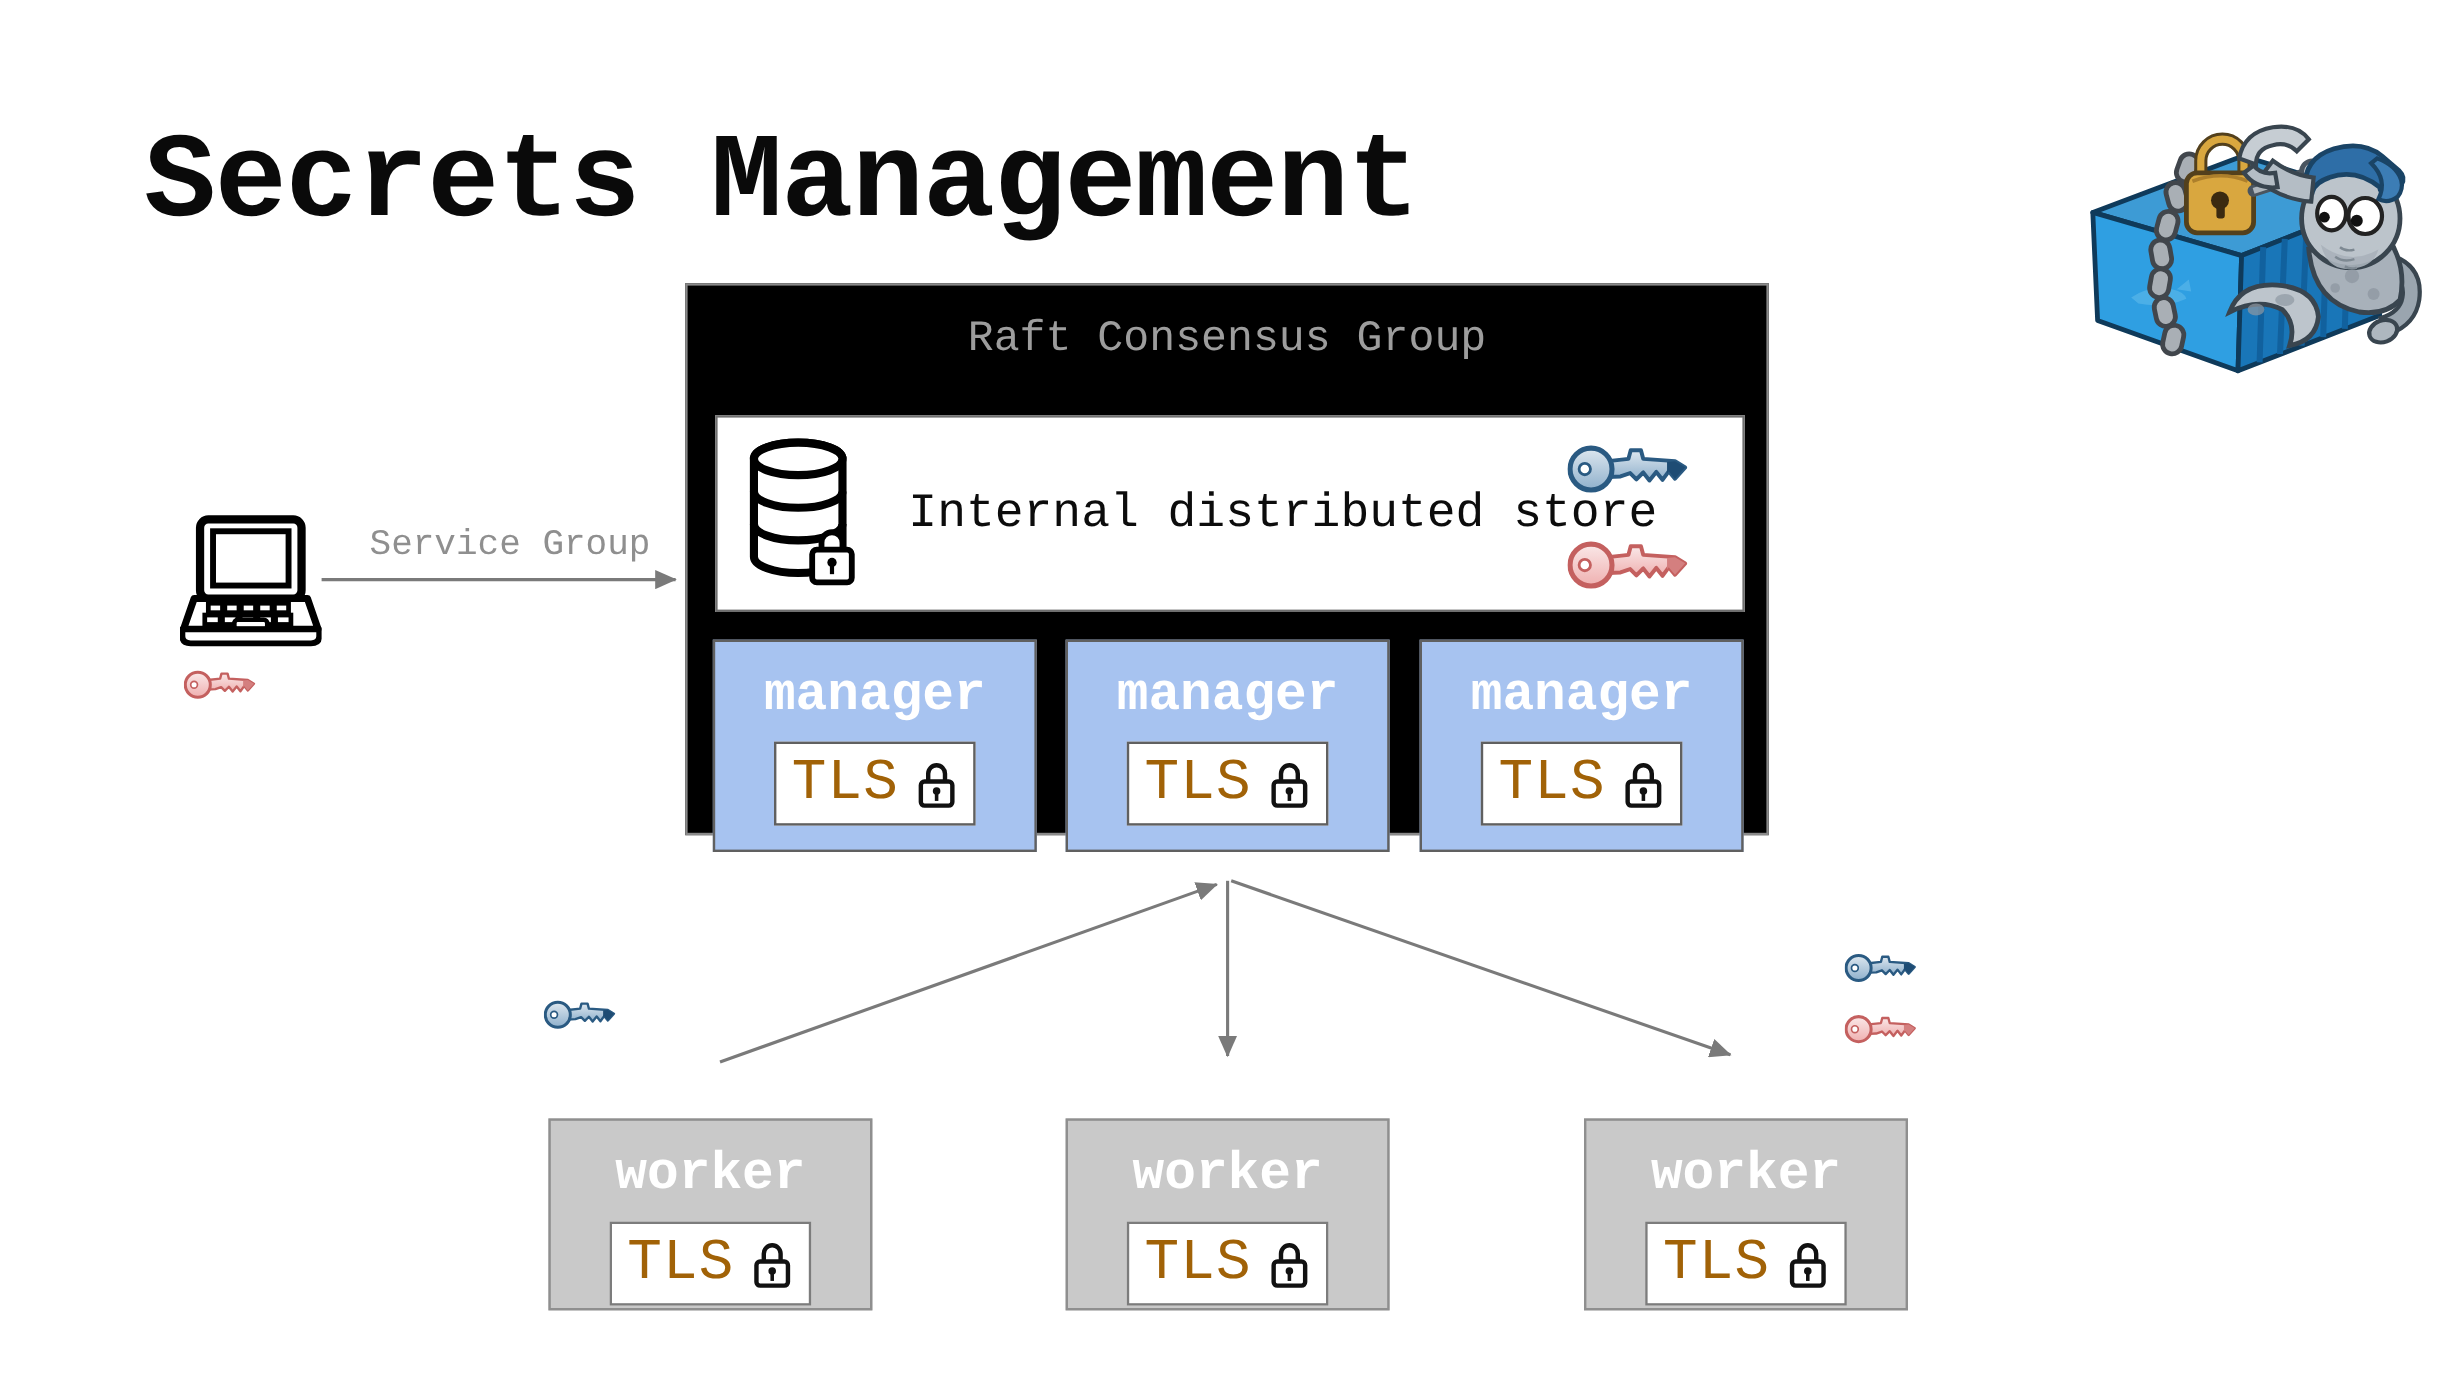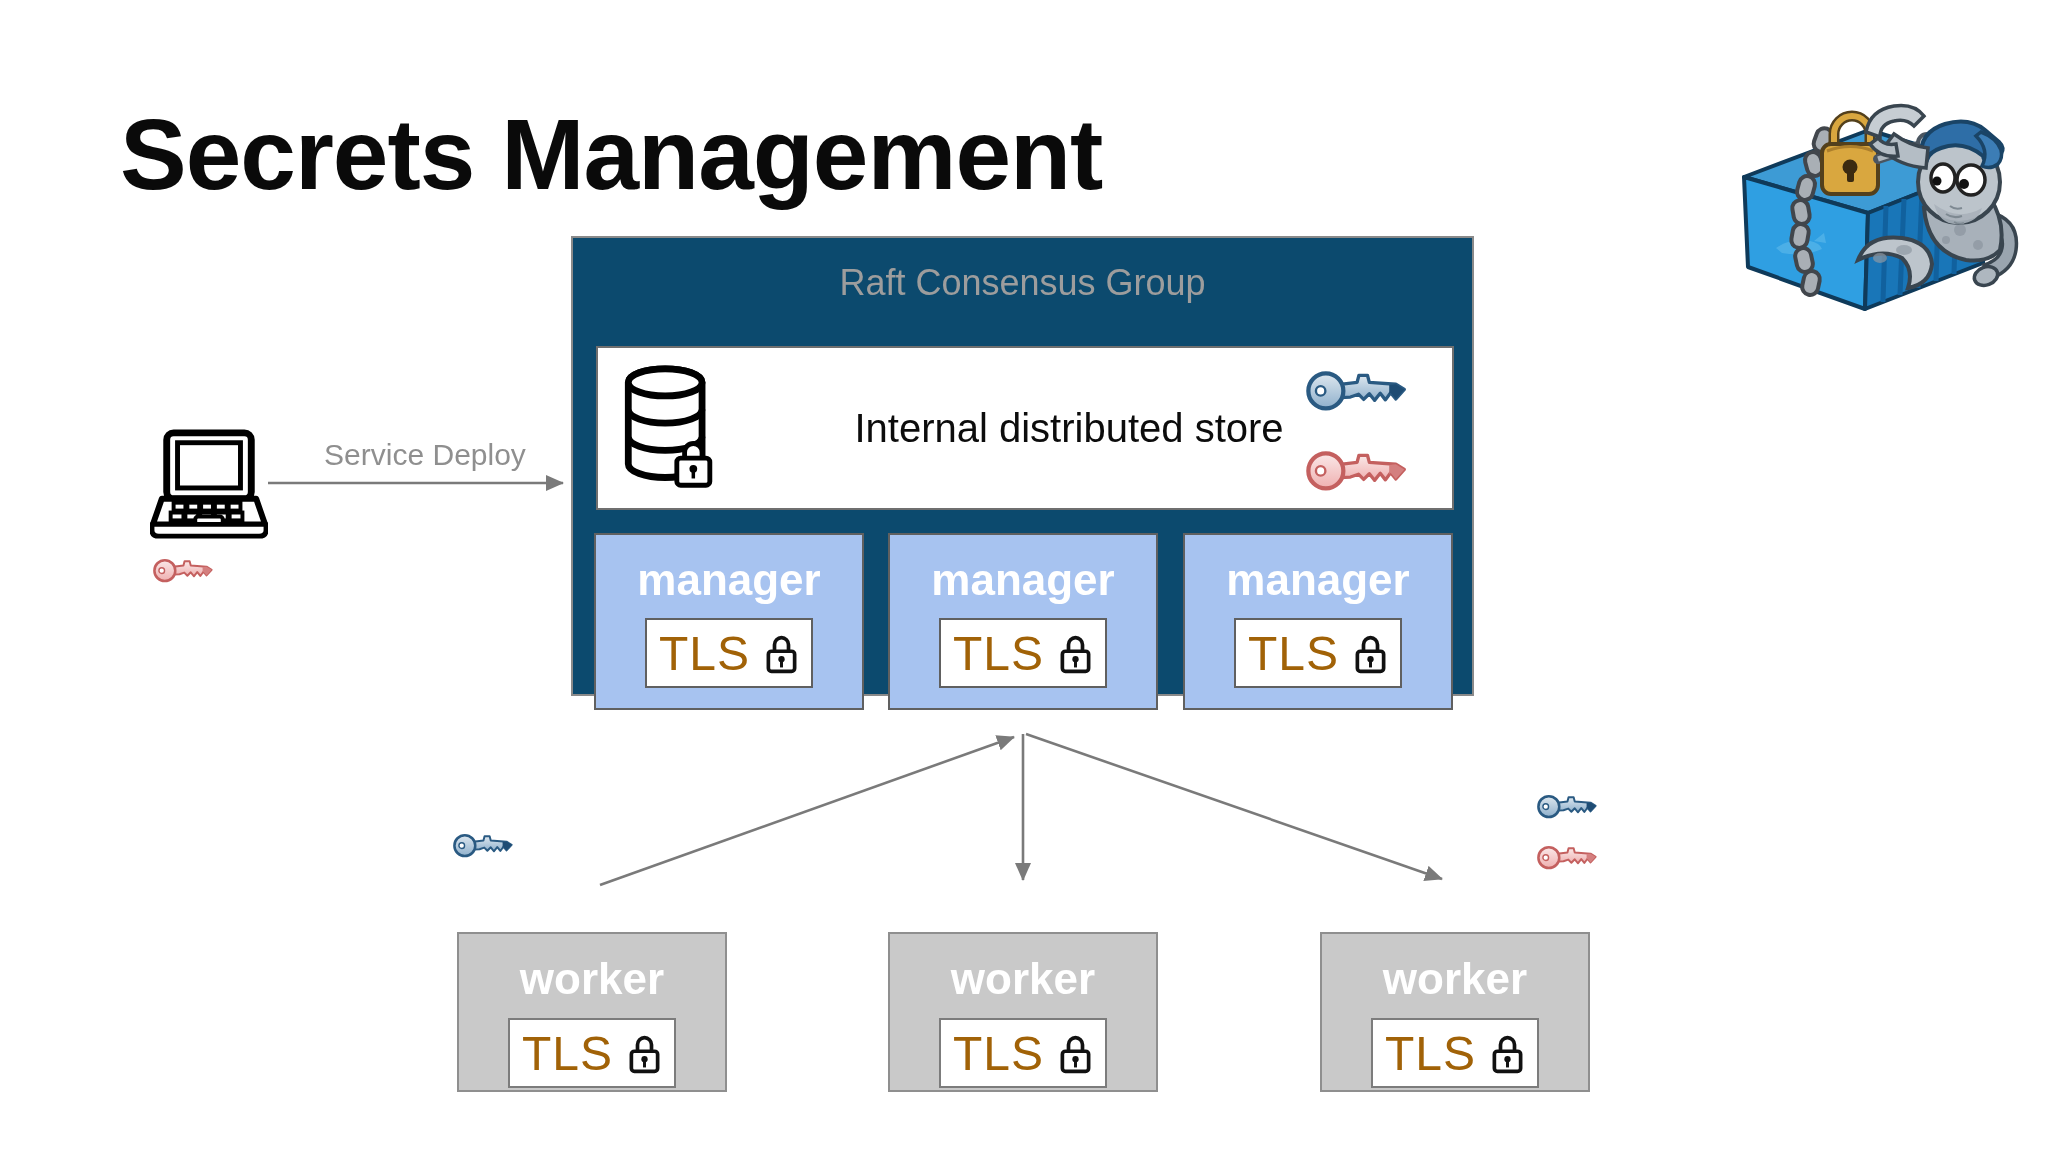--- a/index.html
+++ b/index.html
@@ -1,25 +1,25 @@
 <!DOCTYPE html>
 <html><head>
 <meta charset="utf-8">
 <style>
   html,body{margin:0;padding:0;background:#fff;}
   .slide{position:relative;width:2048px;height:1152px;background:#ffffff;overflow:hidden;
-         font-family:Liberation Sans, sans-serif;}
+         font-family:Liberation Mono, monospace;}
   .abs{position:absolute;}
   
   .title{left:120px;top:104px;font-size:100px;font-weight:700;letter-spacing:-1px;
          color:#0a0a0a;line-height:1;white-space:nowrap;}
   
   .svc-label{left:280px;top:438px;width:290px;text-align:center;font-size:30px;color:#8f8f8f;}
   
-  .raft-box{left:571px;top:236px;width:903px;height:460px;border:2px solid #8a8a8a;background:#0c4a6e;box-sizing:border-box;}
+  .raft-box{left:571px;top:236px;width:903px;height:460px;border:2px solid #8a8a8a;background:#000000;box-sizing:border-box;}
   .raft-title{position:absolute;left:0;top:24px;width:100%;text-align:center;font-size:36px;color:#9d9d9d;}
   
   .store-box{position:absolute;left:23px;top:108px;width:858px;height:164px;border:2px solid #6f6f6f;background:#fff;box-sizing:border-box;}
   .store-label{position:absolute;left:0;top:0;width:100%;height:100%;display:flex;align-items:center;justify-content:center;
                font-size:40px;color:#0c0c0c;margin-left:44px;}
   .db-icon{position:absolute;left:24px;top:14px;width:98px;height:132px;}
   .store-key-blue{position:absolute;right:42px;top:14px;width:104px;height:54px;}
   .store-key-pink{position:absolute;right:42px;top:94px;width:104px;height:54px;}
   
   .node{position:absolute;width:270px;box-sizing:border-box;border:2px solid #606060;}
@@ -178,21 +178,21 @@
       <rect x="80" y="75" width="12" height="8"></rect>
       <rect x="21" y="85" width="13" height="8"></rect>
         <rect x="36" y="85" width="13" height="8"></rect>
       <rect x="51" y="85" width="13" height="8"></rect>
         <rect x="66" y="85" width="13" height="8"></rect>
       <rect x="81" y="85" width="13" height="8"></rect>
     </g>
     <rect x="46" y="89" width="28" height="8" rx="3" fill="#ffffff" stroke="#000000" stroke-width="4"></rect>
     <path d="M2,97 H118 V103 q0,6 -7,6 H9 q-7,0 -7,-6 Z" fill="#ffffff" stroke="#000000" stroke-width="5" stroke-linejoin="round"></path>
   </svg>
-  <div class="abs svc-label">Service Deploy</div>
+  <div class="abs svc-label">Service Group</div>
   <svg class="abs key-sm laptop-key" viewBox="0 0 110 56">
       <use href="#key-pink"></use>
     </svg>
 
   <div class="abs raft-box">
     <div class="raft-title">Raft Consensus Group</div>
 
     <div class="store-box">
       <svg class="db-icon" viewBox="0 0 100 136">
         <path d="M6,21 a38,14 0 0 1 76,0 V105 a38,14 0 0 1 -76,0 Z" fill="#ffffff" stroke="#000000" stroke-width="7"></path>

